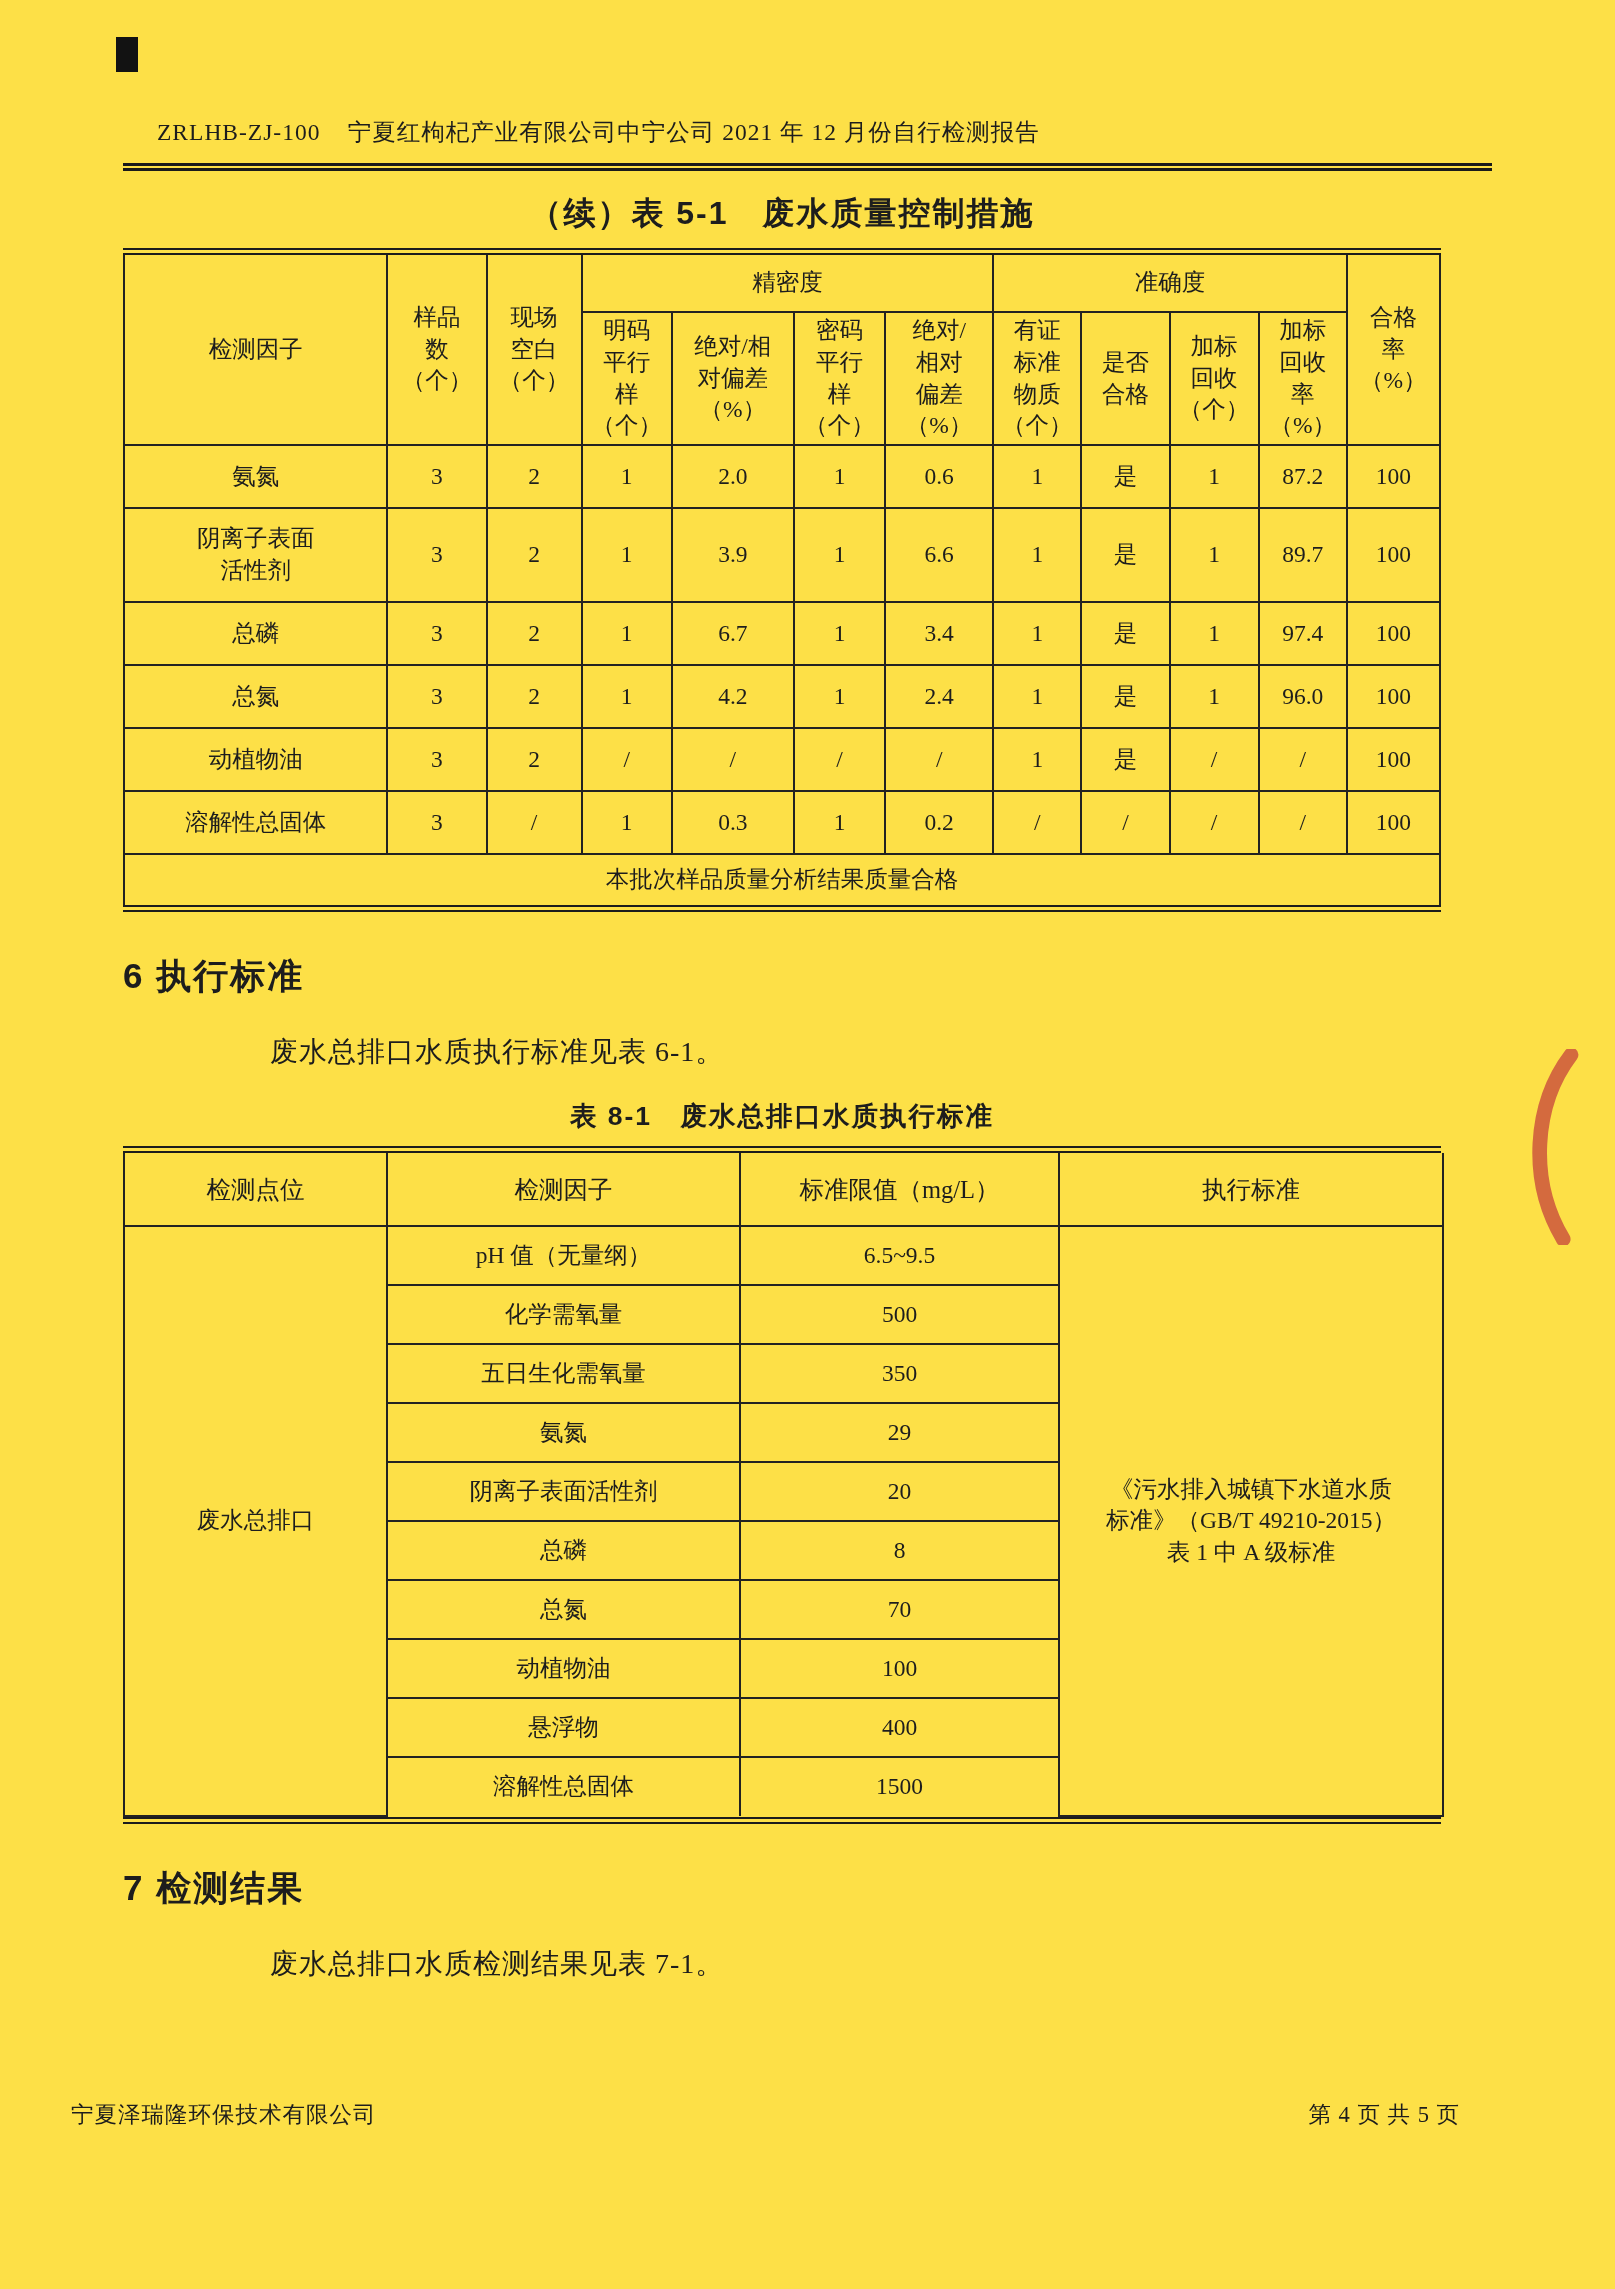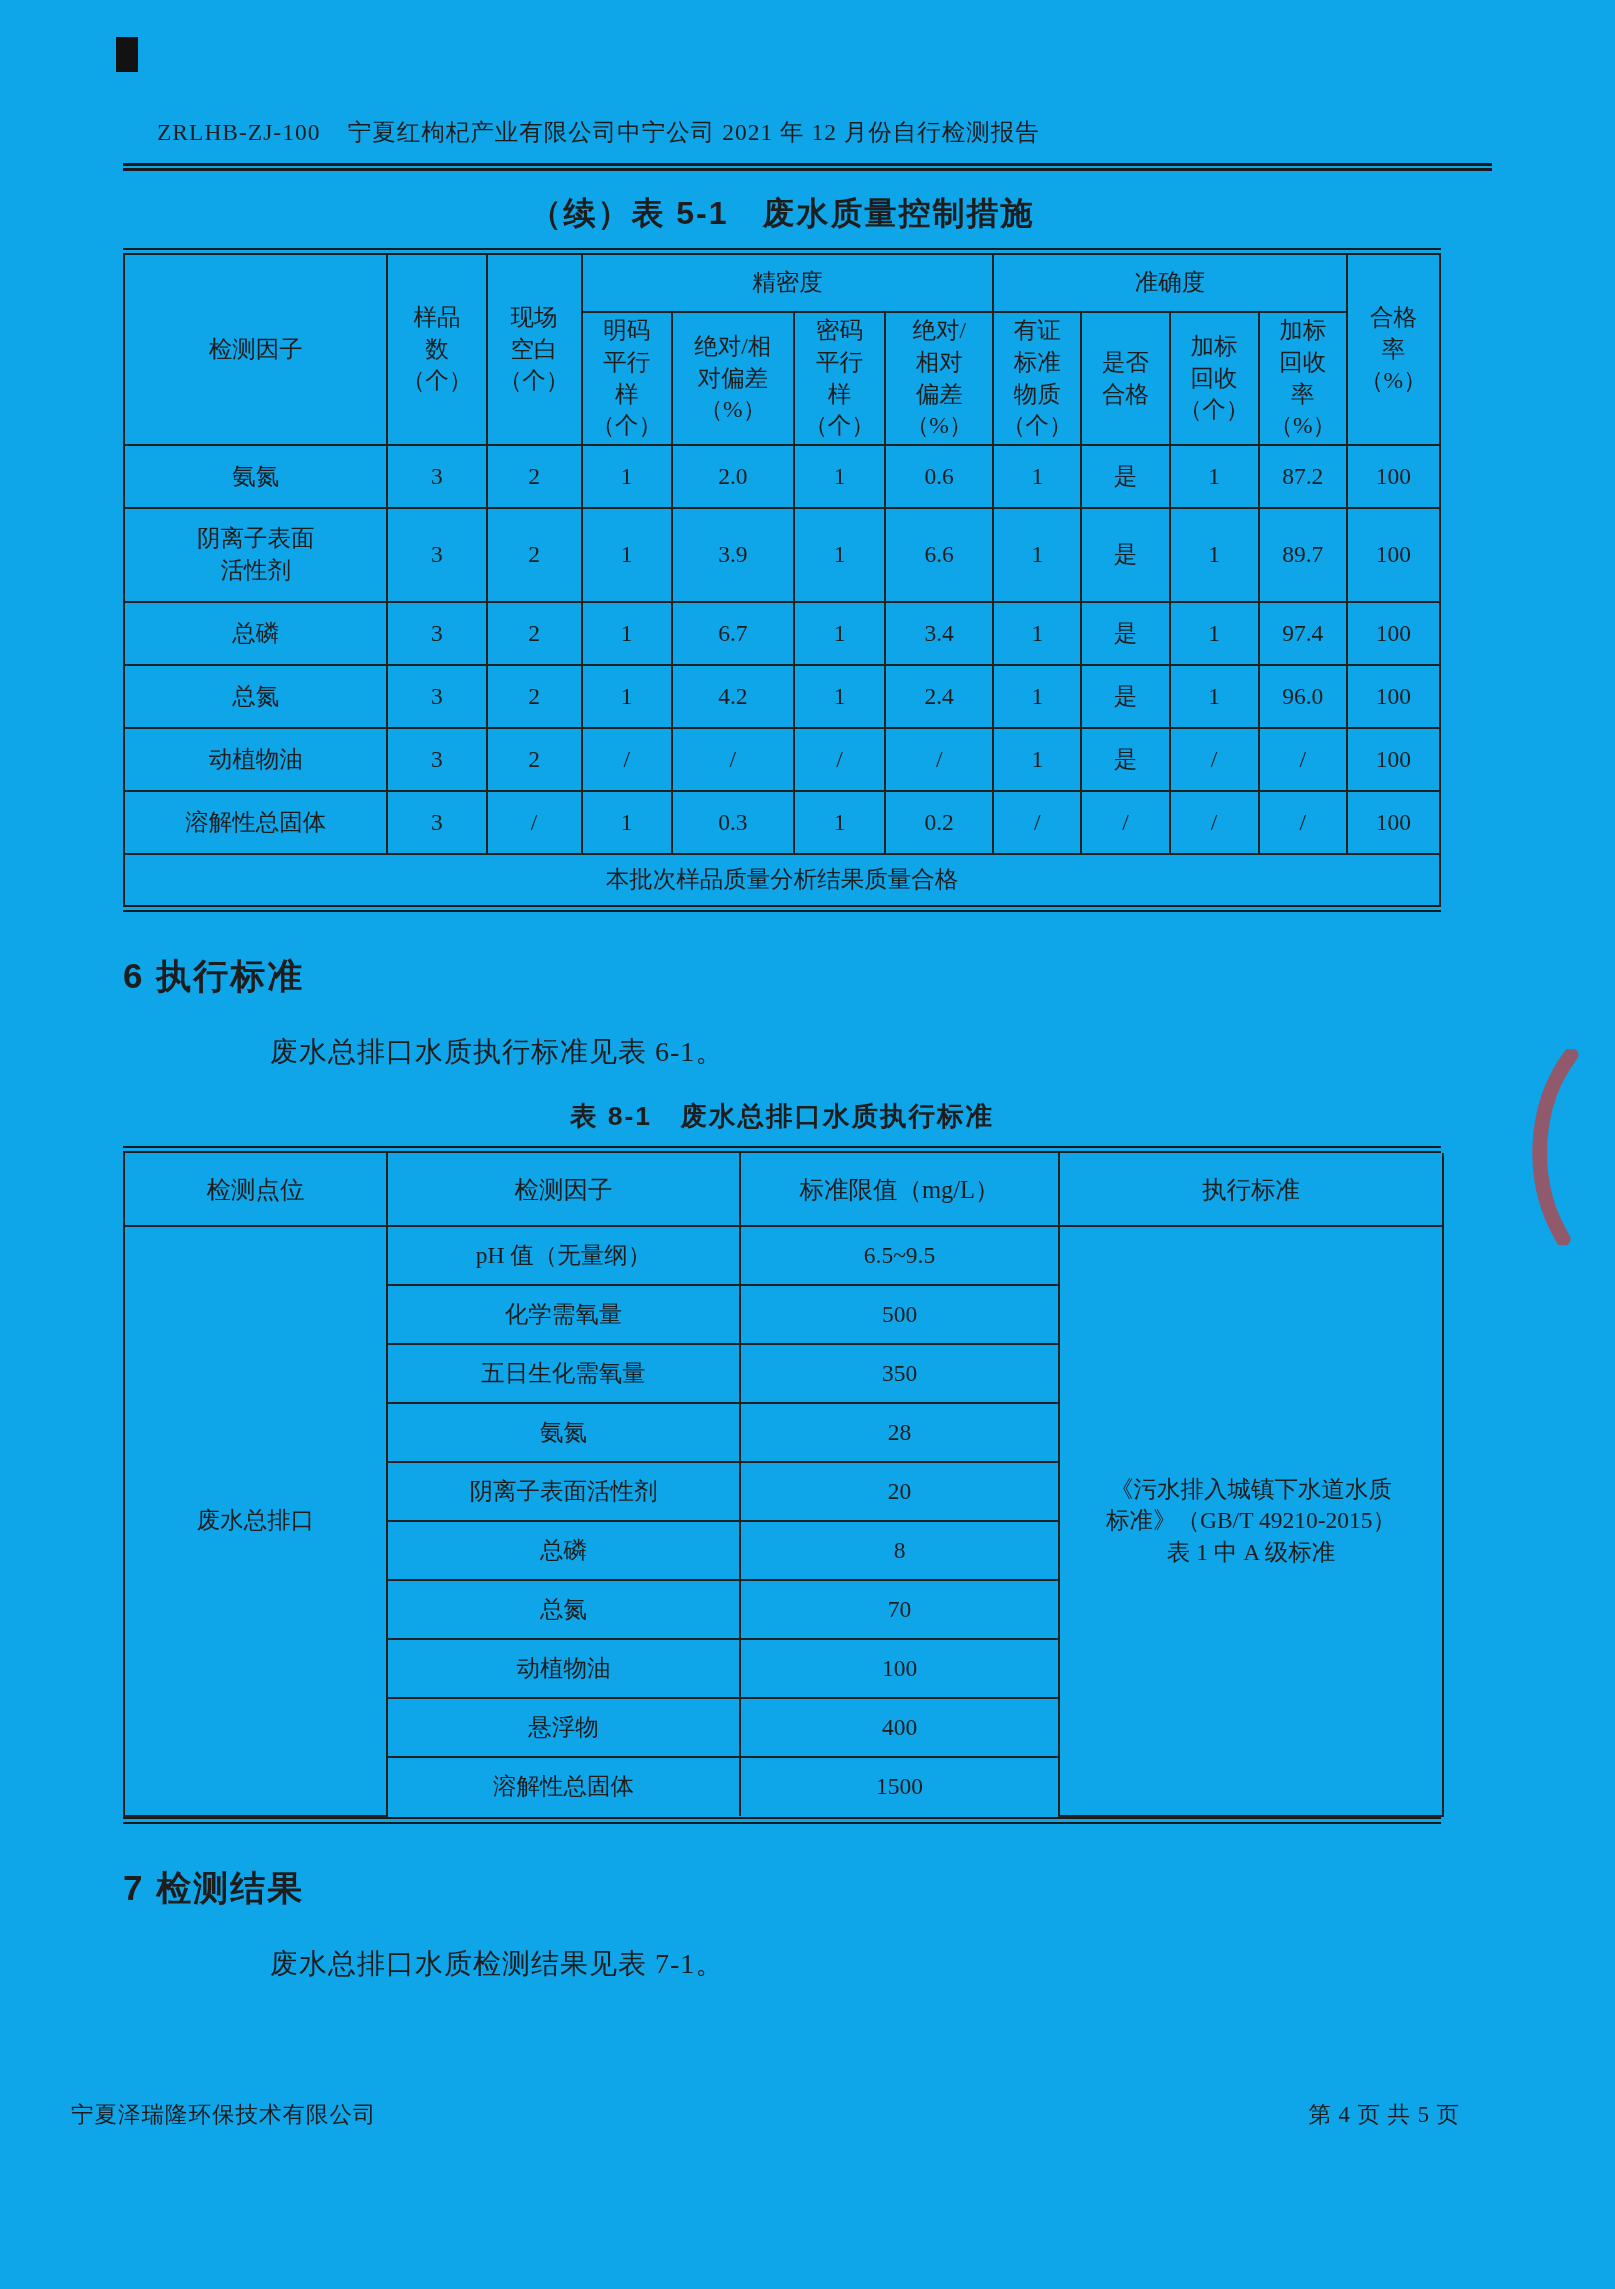--- a/index.html
+++ b/index.html
@@ -5,21 +5,21 @@
   * { margin: 0; padding: 0; box-sizing: border-box; }
   html, body { background: #ffffff; }
   body {
     width: 1615px; height: 2290px;
     font-family: "Liberation Serif", "DejaVu Serif", serif;
     color: #1d1d1d;
     position: relative;
   }
   .page {
     position: absolute; inset: 0;
-    background: #0ea5e9;
+    background: #fde047;
     overflow: hidden;
   }
   .content { padding: 116px 123px 0 123px; }
 
   .black-mark {
     position: absolute; left: 116px; top: 37px;
     width: 21.6px; height: 35px; background: #121212;
   }
 
   
@@ -308,21 +308,21 @@
           <tr class="t6-row">
             <td>化学需氧量</td>
             <td>500</td>
           </tr>
           <tr class="t6-row">
             <td>五日生化需氧量</td>
             <td>350</td>
           </tr>
           <tr class="t6-row">
             <td>氨氮</td>
-            <td>28</td>
+            <td>29</td>
           </tr>
           <tr class="t6-row">
             <td>阴离子表面活性剂</td>
             <td>20</td>
           </tr>
           <tr class="t6-row">
             <td>总磷</td>
             <td>8</td>
           </tr>
           <tr class="t6-row">

